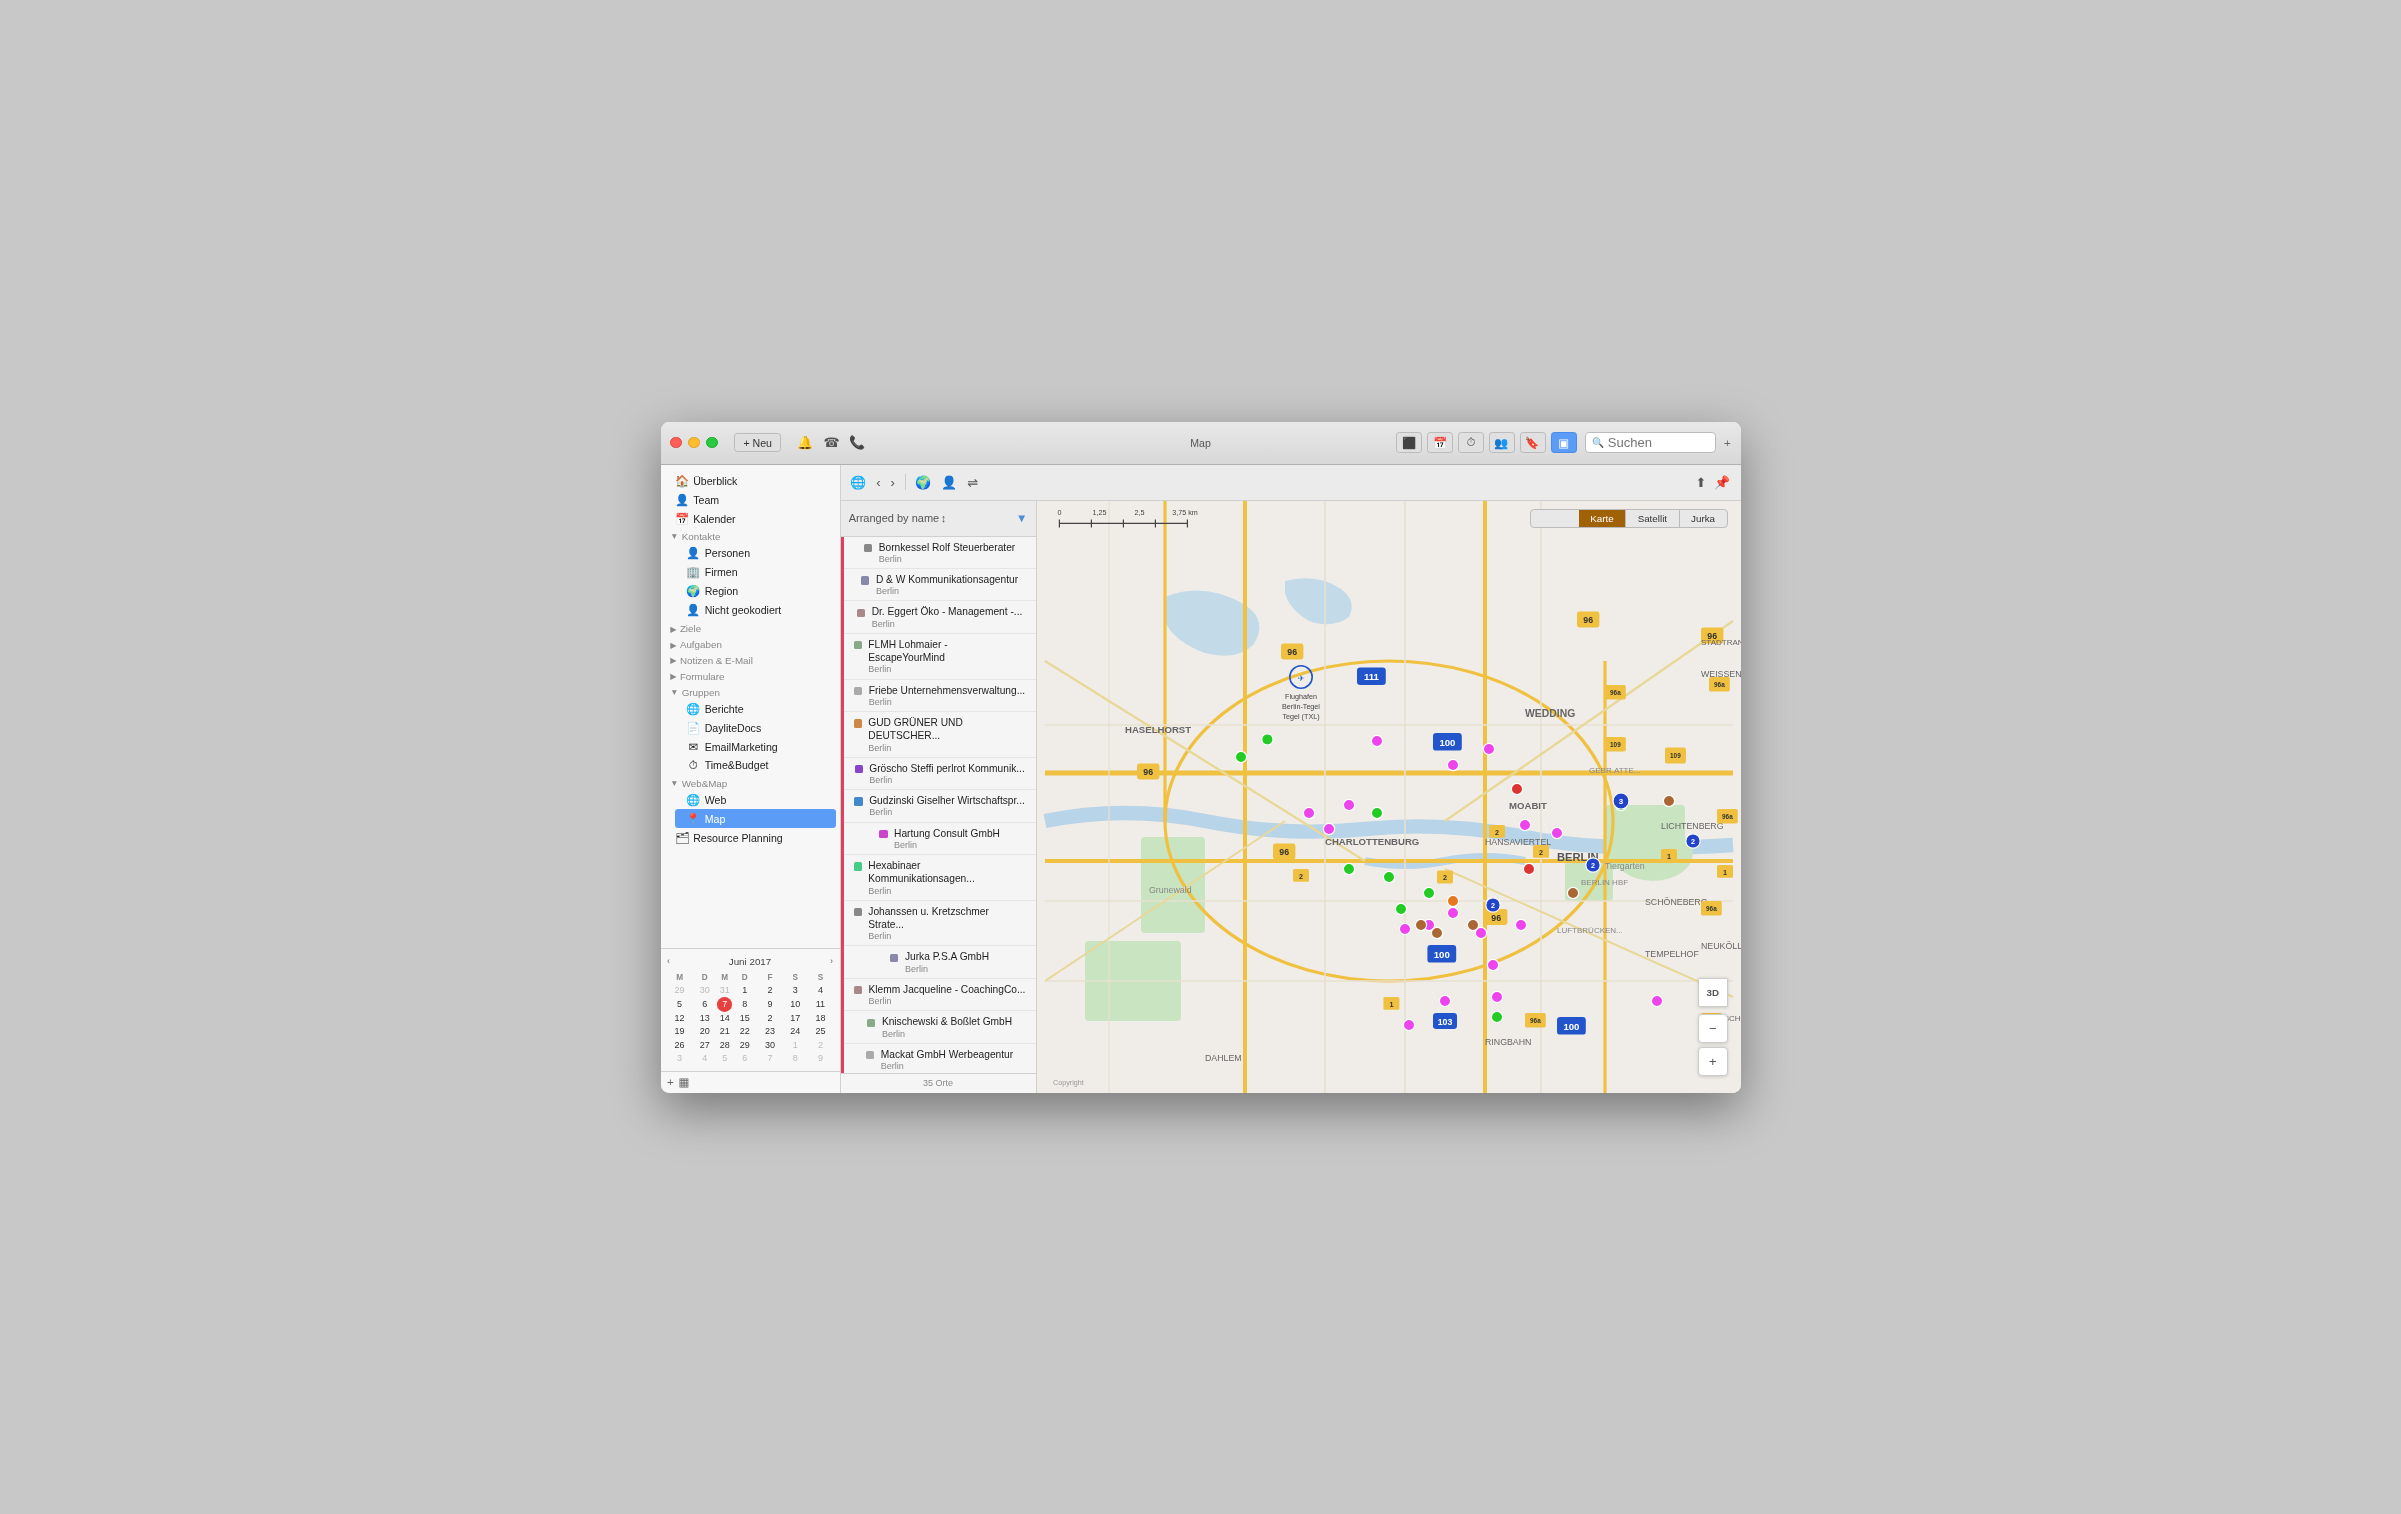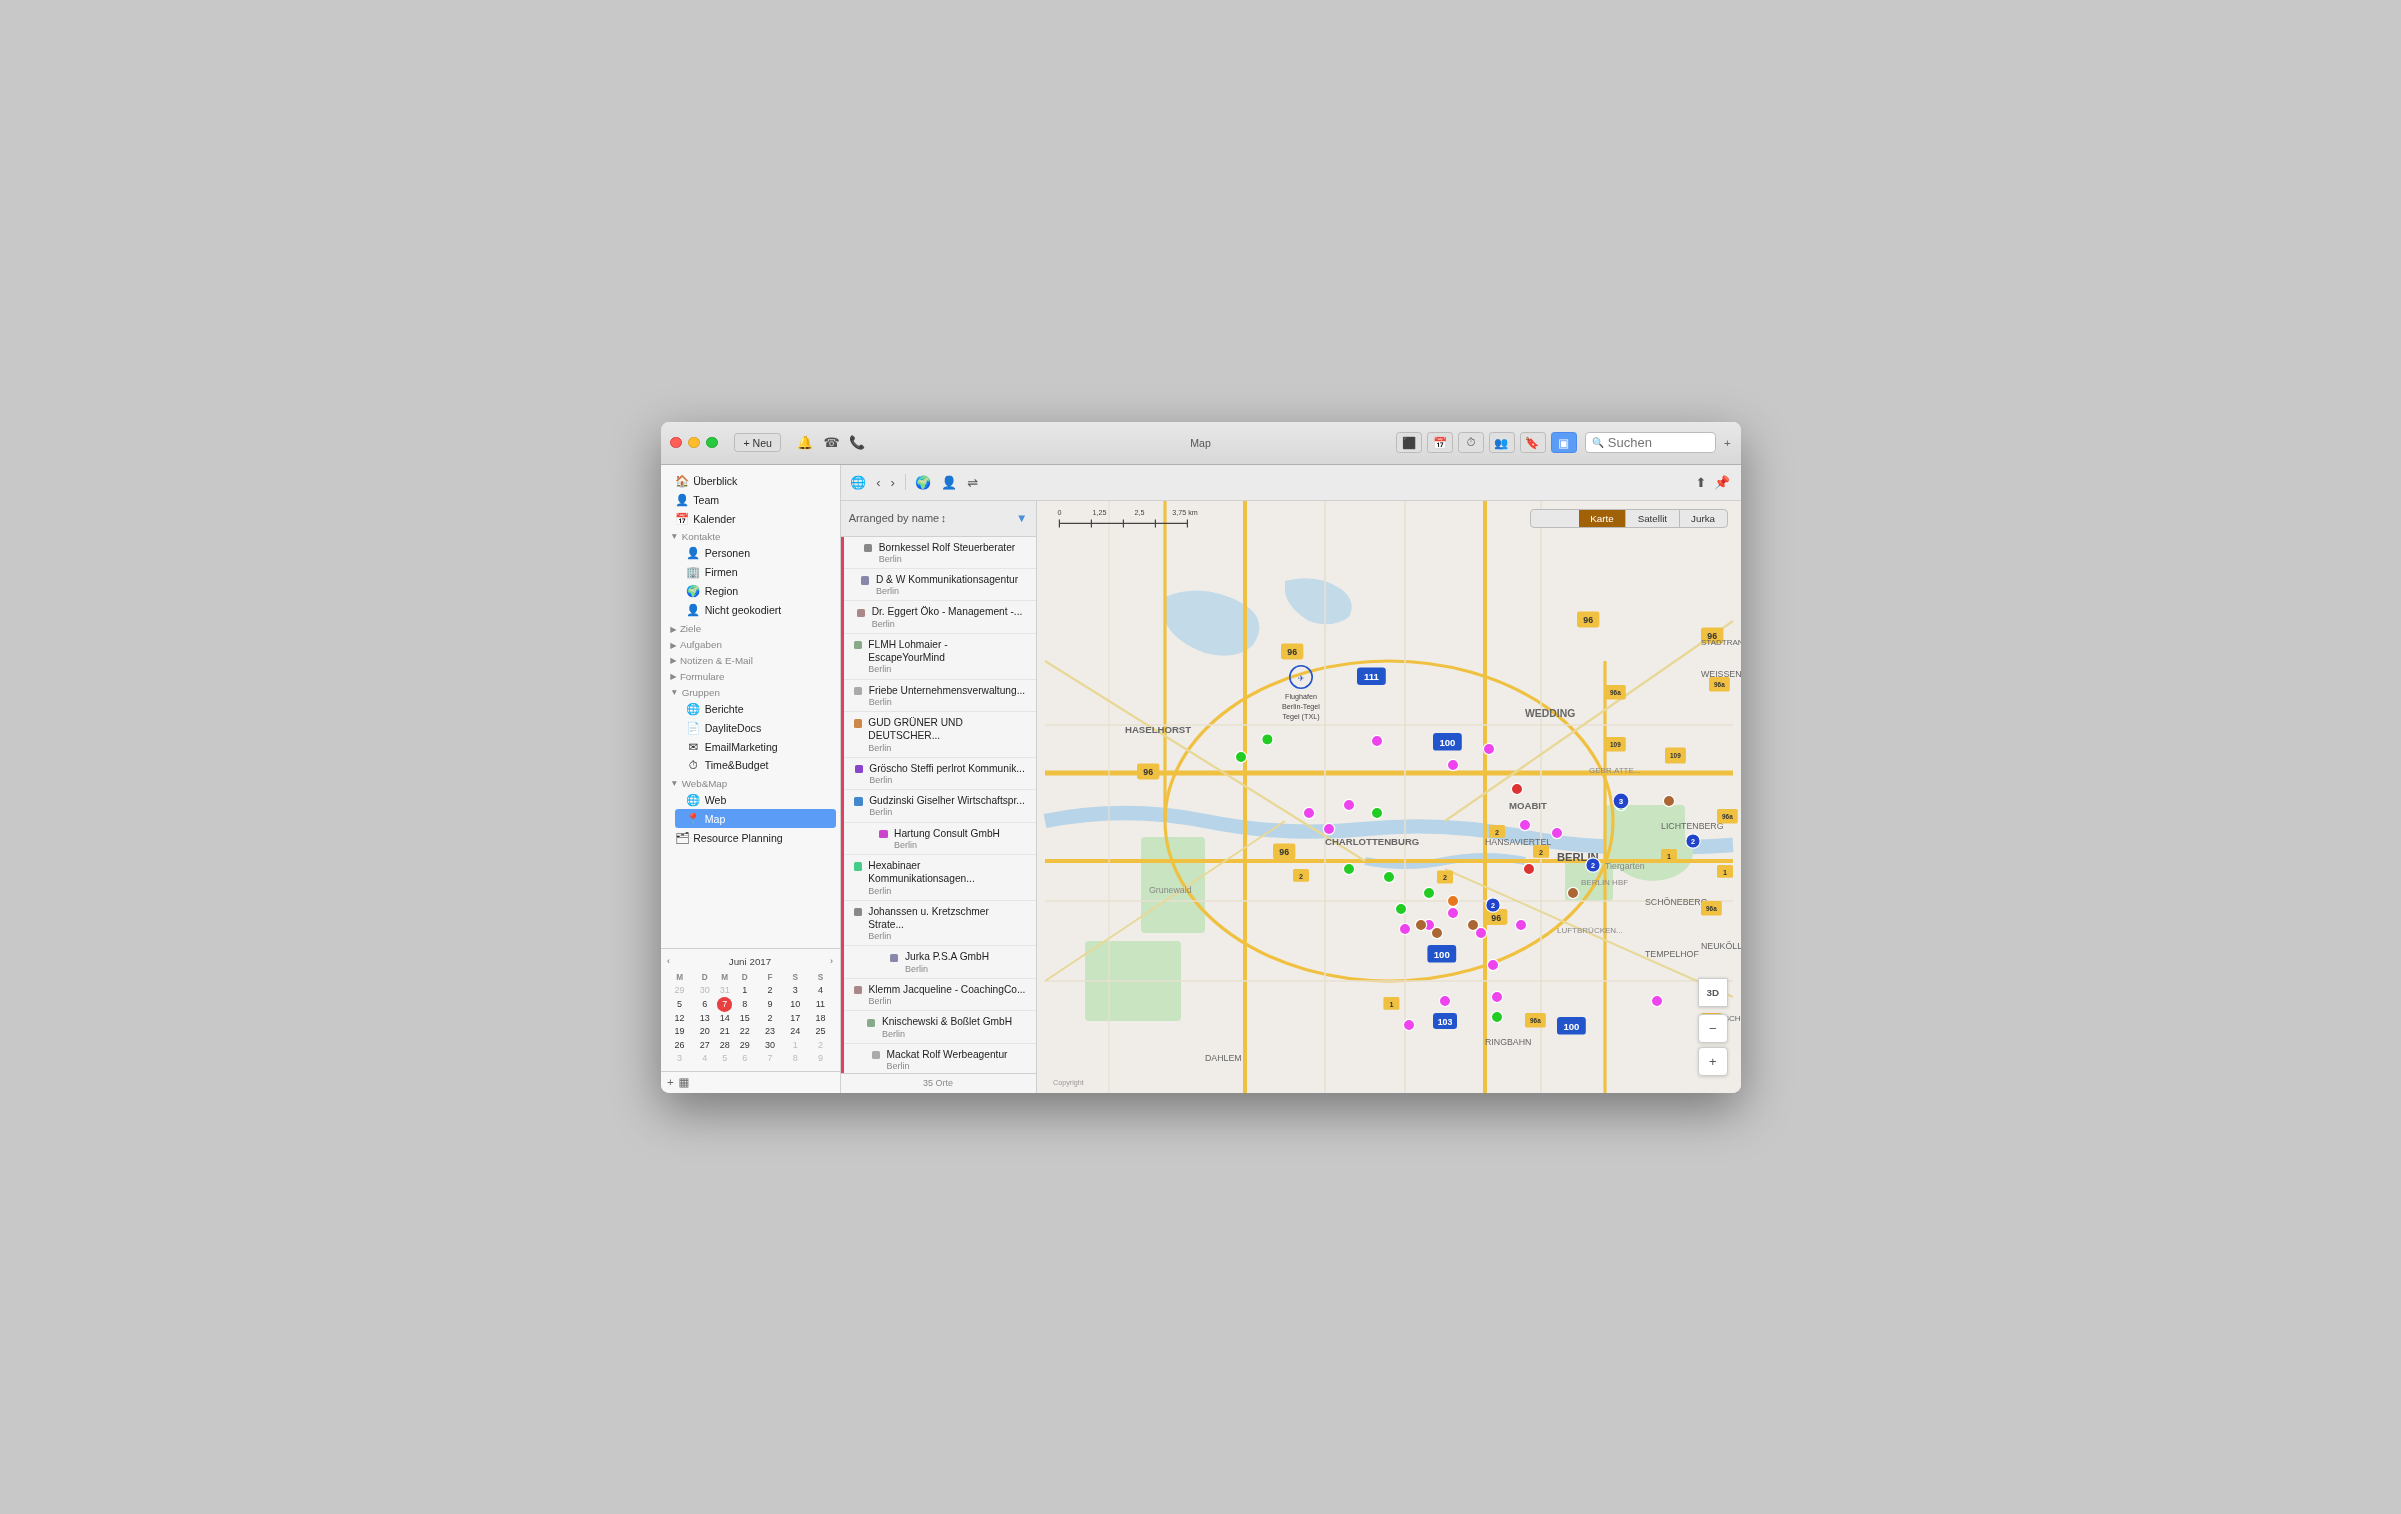--- a/index.html
+++ b/index.html
@@ -644,21 +644,21 @@
                   <div class="contact-item">
                     <div class="contact-dot" style="background: rgb(136, 170, 136);"></div>
                     <div>
                       <div class="contact-name">Knischewski &amp; Boßlet GmbH</div>
                       <div class="contact-city">Berlin</div>
                     </div>
                   </div>
                   <div class="contact-item">
                     <div class="contact-dot" style="background: rgb(170, 170, 170);"></div>
                     <div>
-                      <div class="contact-name">Mackat Rolf Werbeagentur</div>
+                      <div class="contact-name">Mackat GmbH Werbeagentur</div>
                       <div class="contact-city">Berlin</div>
                     </div>
                   </div>
                   <div class="contact-item"></div>
                 </div>
             </div>
 
             <div class="contacts-footer">
               <span>35 Orte</span>
             </div>

